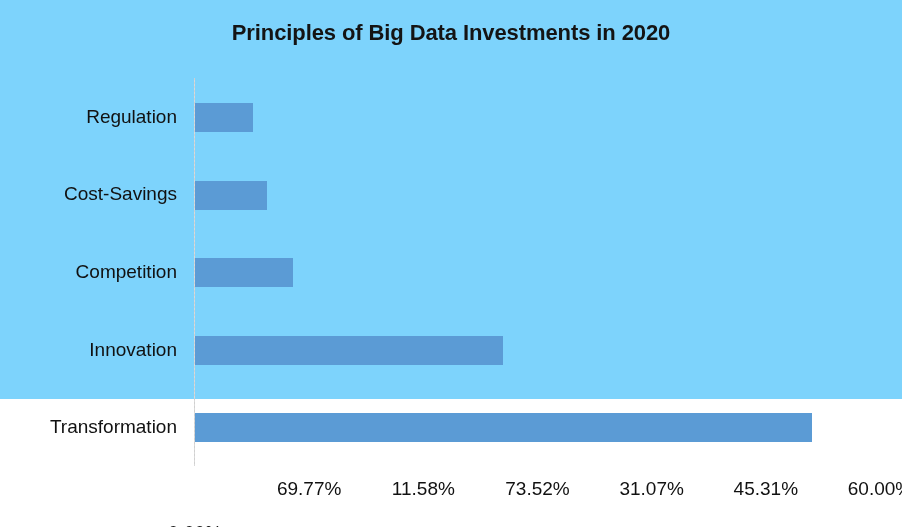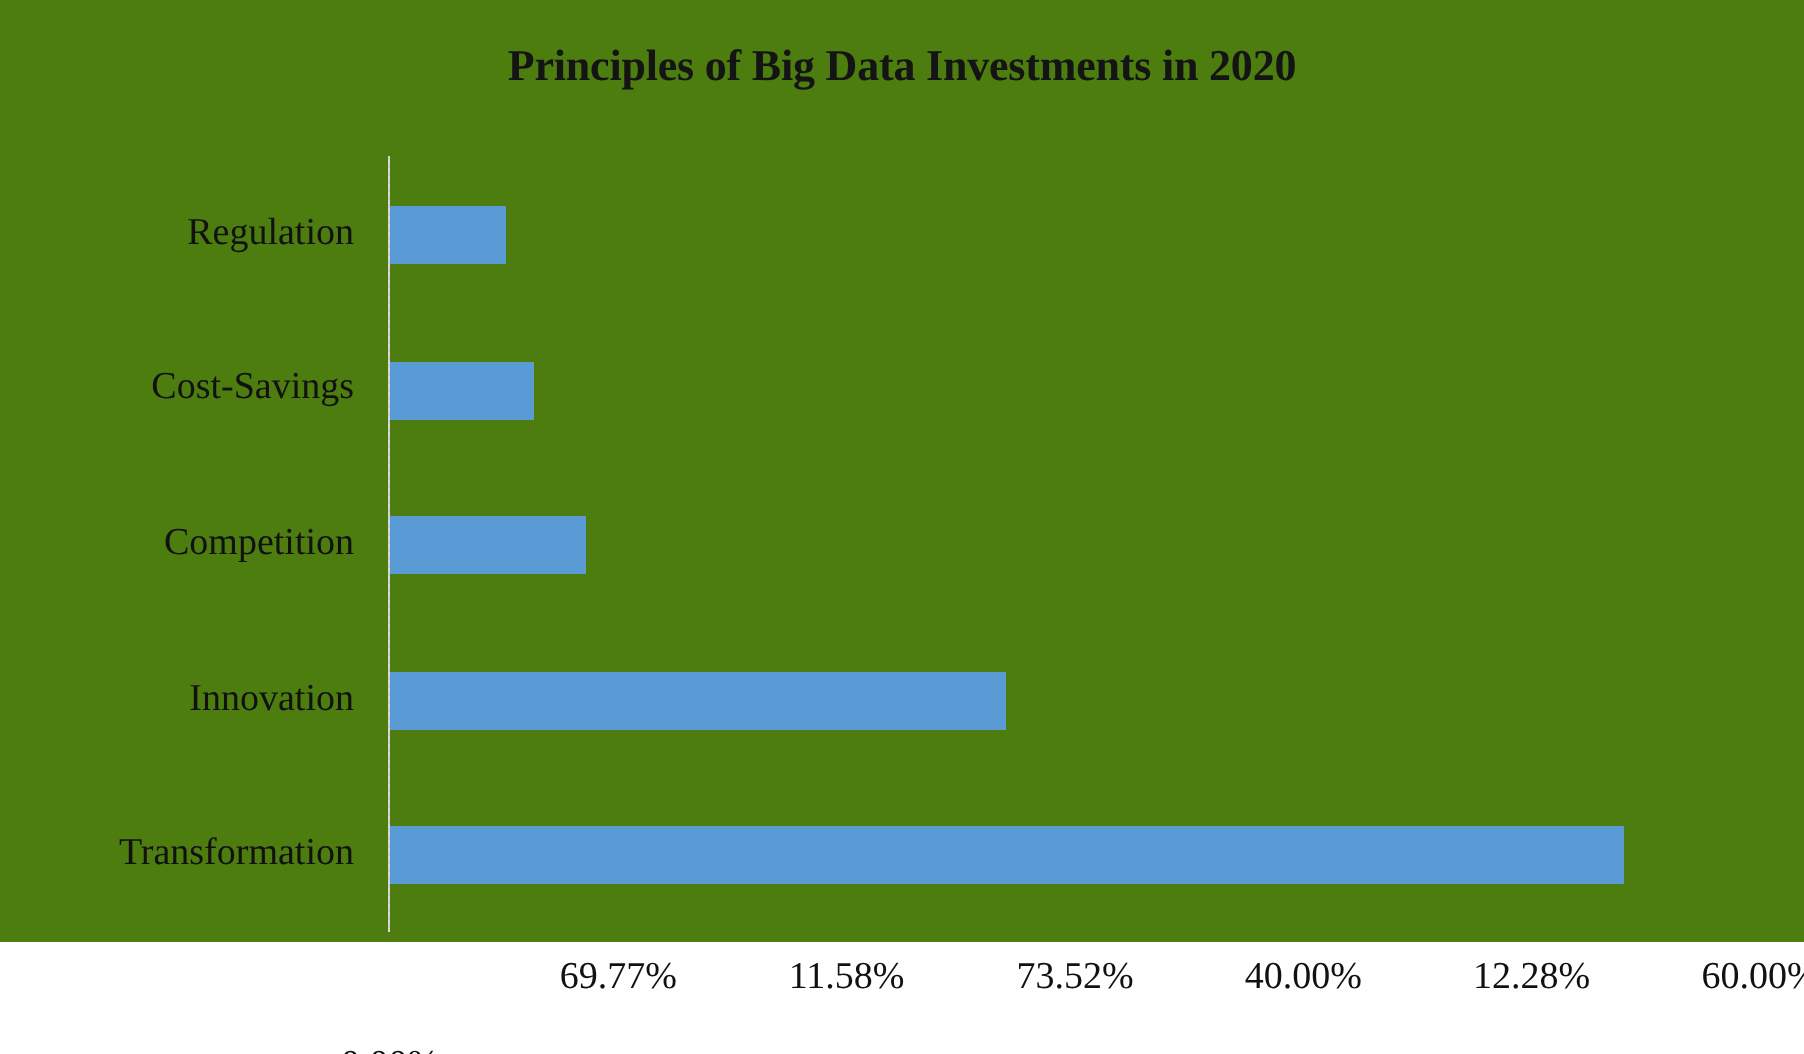--- a/index.html
+++ b/index.html
@@ -10,23 +10,22 @@
   body {
     width: 902px;
     height: 527px;
     font-family: "Liberation Sans", sans-serif;
     color: #000000;
     overflow: hidden;
   }
   #chart-root {
     position: relative;
     width: 902px;
-    height: 471px;
-    background: #4d7c0f;
-    font-family: Liberation Serif, serif;
+    height: 399px;
+    background: #7dd3fc;
   }
 
   
   .chart-title {
     position: absolute;
     left: 0;
     top: 20px;
     width: 902px;
     text-align: center;
     font-size: 22px;
@@ -129,18 +128,18 @@
       <div class="y-label" style="top: 262px;">Competition</div>
       <div class="y-label" style="top: 339.6px;">Innovation</div>
       <div class="y-label" style="top: 417.2px;">Transformation</div>
     </div>
 
   <div id="x-labels">
       <div class="x-label" style="left: 195px; margin-top: 44px;">0.00%</div>
       <div class="x-label" style="left: 309.167px;">69.77%</div>
       <div class="x-label" style="left: 423.333px;">11.58%</div>
       <div class="x-label" style="left: 537.5px;">73.52%</div>
-      <div class="x-label" style="left: 651.667px;">40.00%</div>
-      <div class="x-label" style="left: 765.833px;">12.28%</div>
+      <div class="x-label" style="left: 651.667px;">31.07%</div>
+      <div class="x-label" style="left: 765.833px;">45.31%</div>
       <div class="x-label" style="left: 880px;">60.00%</div>
     </div>
 
 </div>
 
 </body></html>

